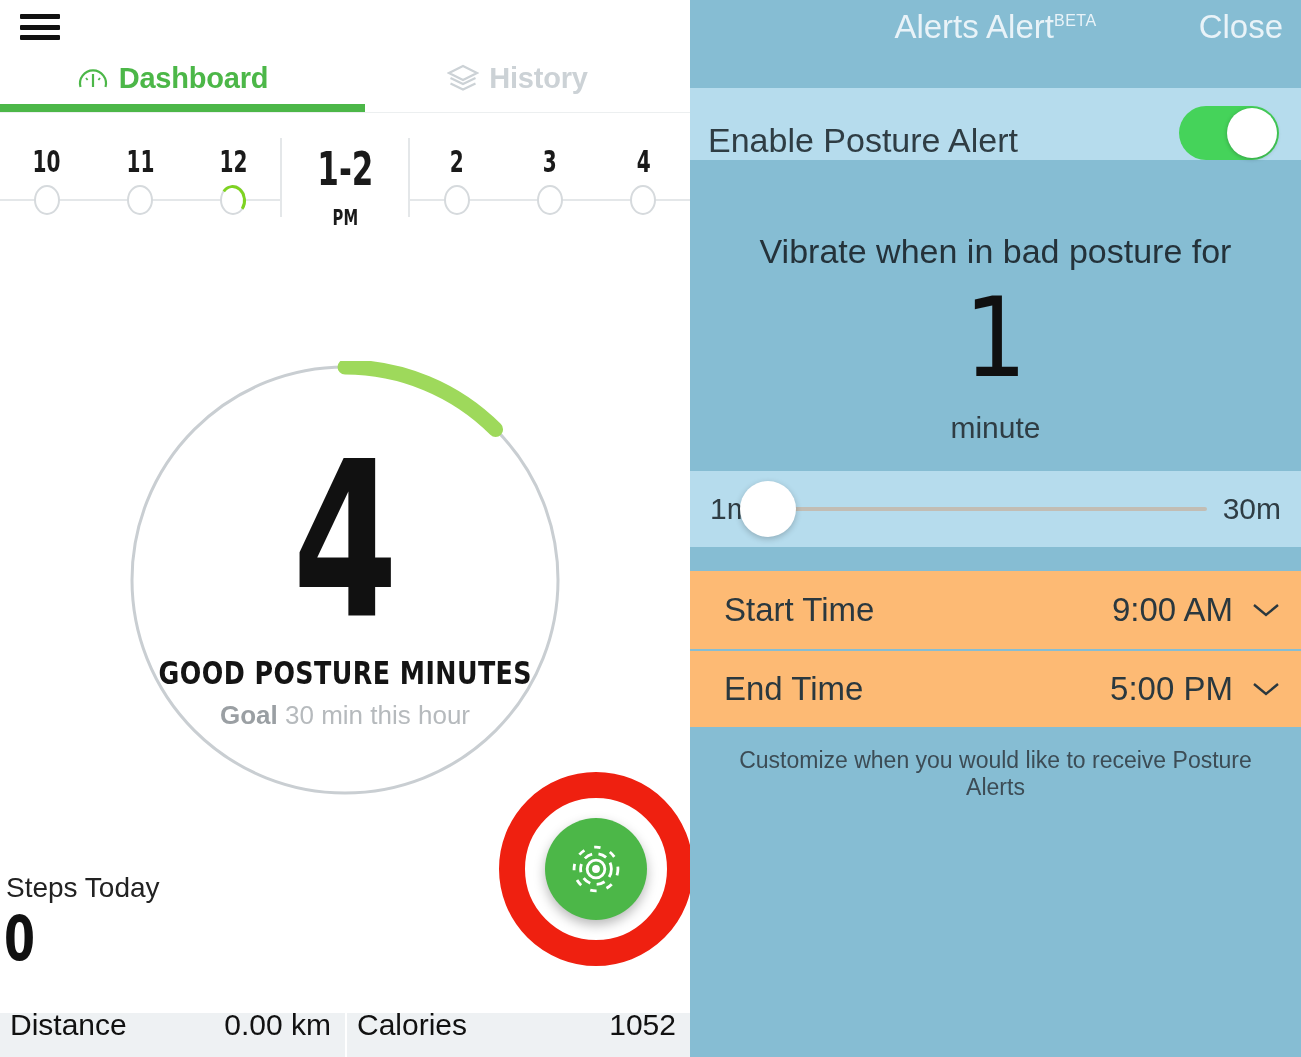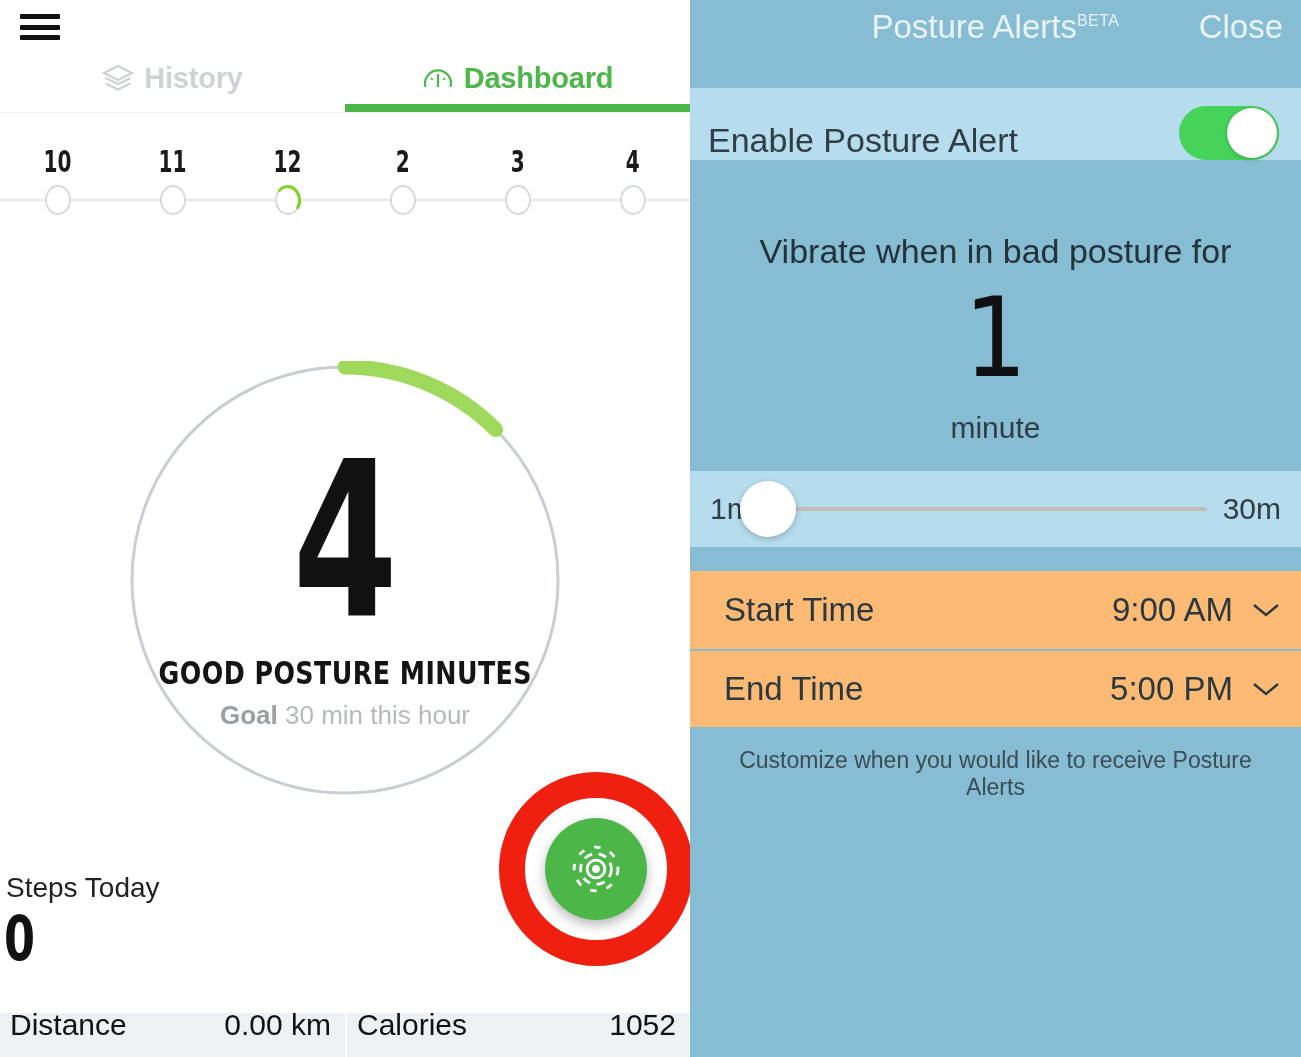--- a/index.html
+++ b/index.html
@@ -262,58 +262,62 @@
 
   <div class="left-panel">
 
     <div class="hamburger">
       <span></span>
       <span></span>
       <span></span>
     </div>
 
     <div class="tabbar">
-      <div class="tab inactive">
-        <span class="tab-icon">
-          <svg viewBox="0 0 32 30" width="32" height="30">
-            <polygon points="16,3 30,10 16,17 2,10" fill="none" stroke="#ccd2d6" stroke-width="2.2"></polygon>
-            <polyline points="3.5,15 16,21 28.5,15" fill="none" stroke="#ccd2d6" stroke-width="2.2"></polyline>
-            <polyline points="3.5,20.5 16,26.5 28.5,20.5" fill="none" stroke="#ccd2d6" stroke-width="2.2"></polyline>
-          </svg>
-        </span>
-        <span class="tab-label">History</span>
-      </div>
       <div class="tab active">
         <span class="tab-icon">
           <svg viewBox="0 0 32 30" width="32" height="30">
             <path d="M3.5 24 A13 13 0 1 1 28.5 24" fill="none" stroke="#4cb748" stroke-width="2.2"></path>
             <line x1="16" y1="24" x2="16" y2="11" stroke="#4cb748" stroke-width="2.2"></line>
             <line x1="9" y1="15" x2="10.6" y2="17" stroke="#4cb748" stroke-width="1.8"></line>
             <line x1="23" y1="15" x2="21.4" y2="17" stroke="#4cb748" stroke-width="1.8"></line>
           </svg>
         </span>
         <span class="tab-label">Dashboard</span>
       </div>
+      <div class="tab inactive">
+        <span class="tab-icon">
+          <svg viewBox="0 0 32 30" width="32" height="30">
+            <polygon points="16,3 30,10 16,17 2,10" fill="none" stroke="#ccd2d6" stroke-width="2.2"></polygon>
+            <polyline points="3.5,15 16,21 28.5,15" fill="none" stroke="#ccd2d6" stroke-width="2.2"></polyline>
+            <polyline points="3.5,20.5 16,26.5 28.5,20.5" fill="none" stroke="#ccd2d6" stroke-width="2.2"></polyline>
+          </svg>
+        </span>
+        <span class="tab-label">History</span>
+      </div>
     </div>
 
     <div class="timeline">
       <div class="tl-cell">
         <div class="tl-line"></div>
         <div class="hr-label">10</div>
         <div class="dot"></div>
       </div>
       <div class="tl-cell">
         <div class="tl-line"></div>
         <div class="hr-label">11</div>
         <div class="dot"></div>
       </div>
       <div class="tl-cell">
         <div class="tl-line"></div>
         <div class="hr-label">12</div>
         <div class="dot has-arc"></div>
+      </div>
+      <div class="tl-cell current">
+        <div class="hr-label">1-2</div>
+        <div class="ampm">PM</div>
       </div>
       <div class="tl-cell">
         <div class="tl-line"></div>
         <div class="hr-label">2</div>
         <div class="dot"></div>
       </div>
       <div class="tl-cell">
         <div class="tl-line"></div>
         <div class="hr-label">3</div>
         <div class="dot"></div>
@@ -370,21 +374,21 @@
         <span class="seg-name">Calories</span>
         <span class="seg-val">1052</span>
       </div>
     </div>
   </div>
 
   <div class="right-panel">
 
     <div class="pa-header">
       <div class="pa-title">
-        <span>Posture Alerts</span><sup>BETA</sup>
+        <span>Alerts Alert</span><sup>BETA</sup>
       </div>
       <div class="pa-close">Close</div>
     </div>
 
     <div class="pa-row-toggle">
       <span class="lbl">Enable Posture Alert</span>
       <span class="toggle">
         <span class="knob"></span>
       </span>
     </div>

